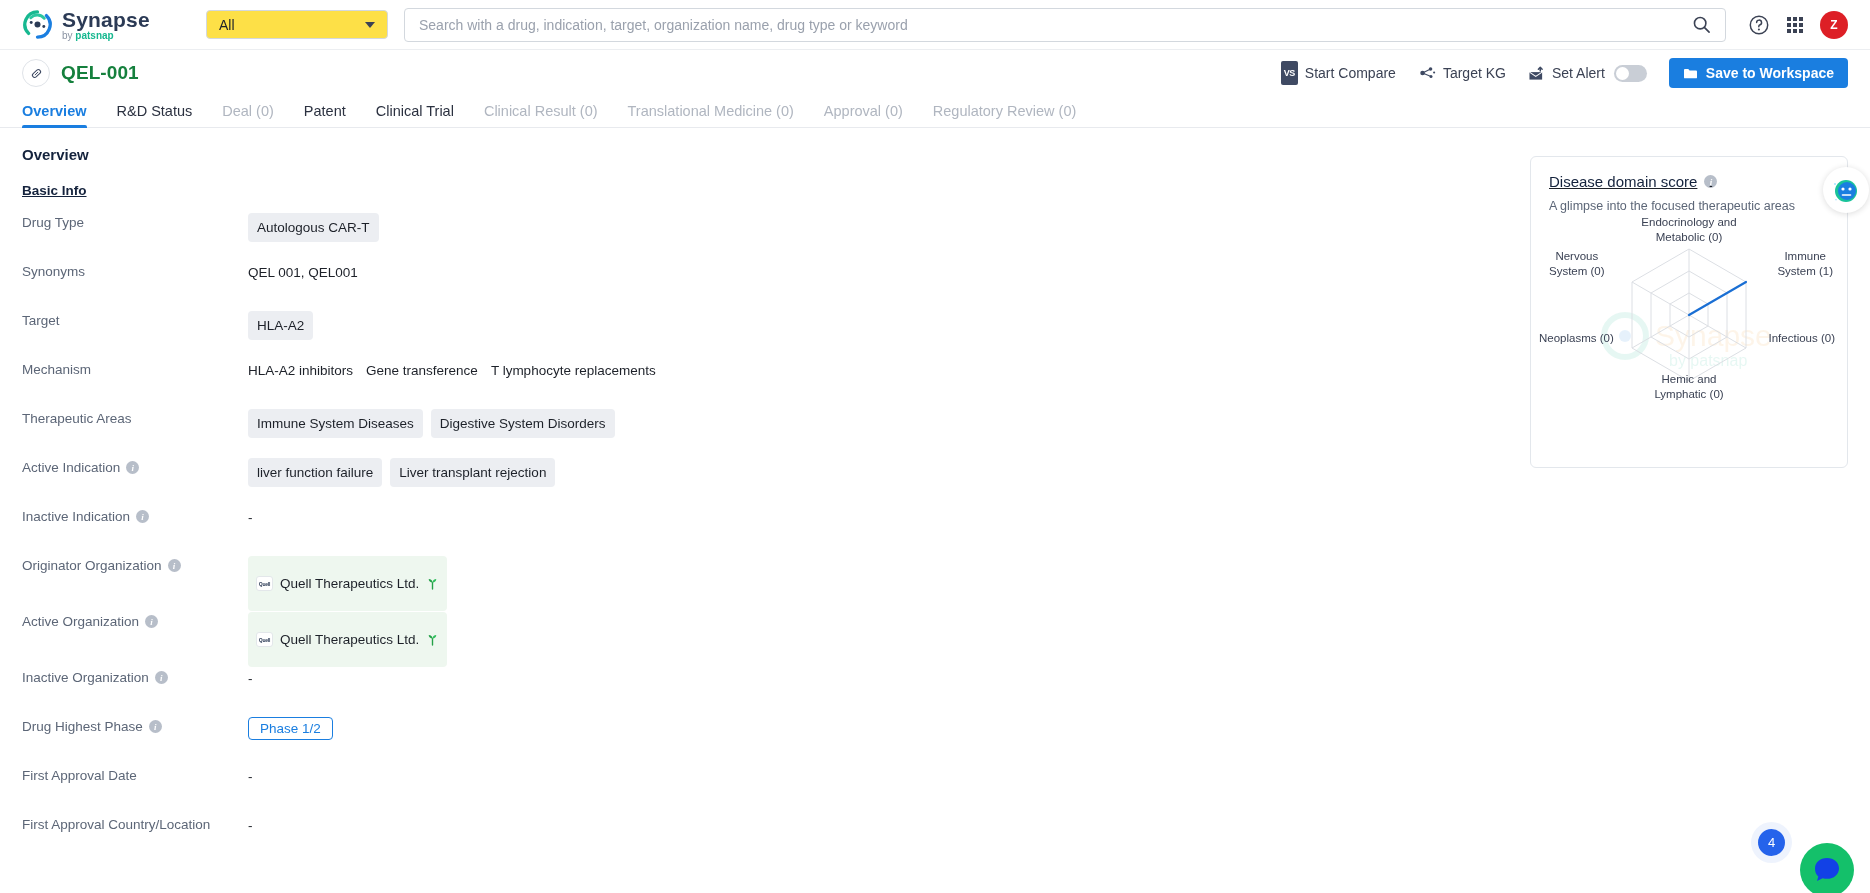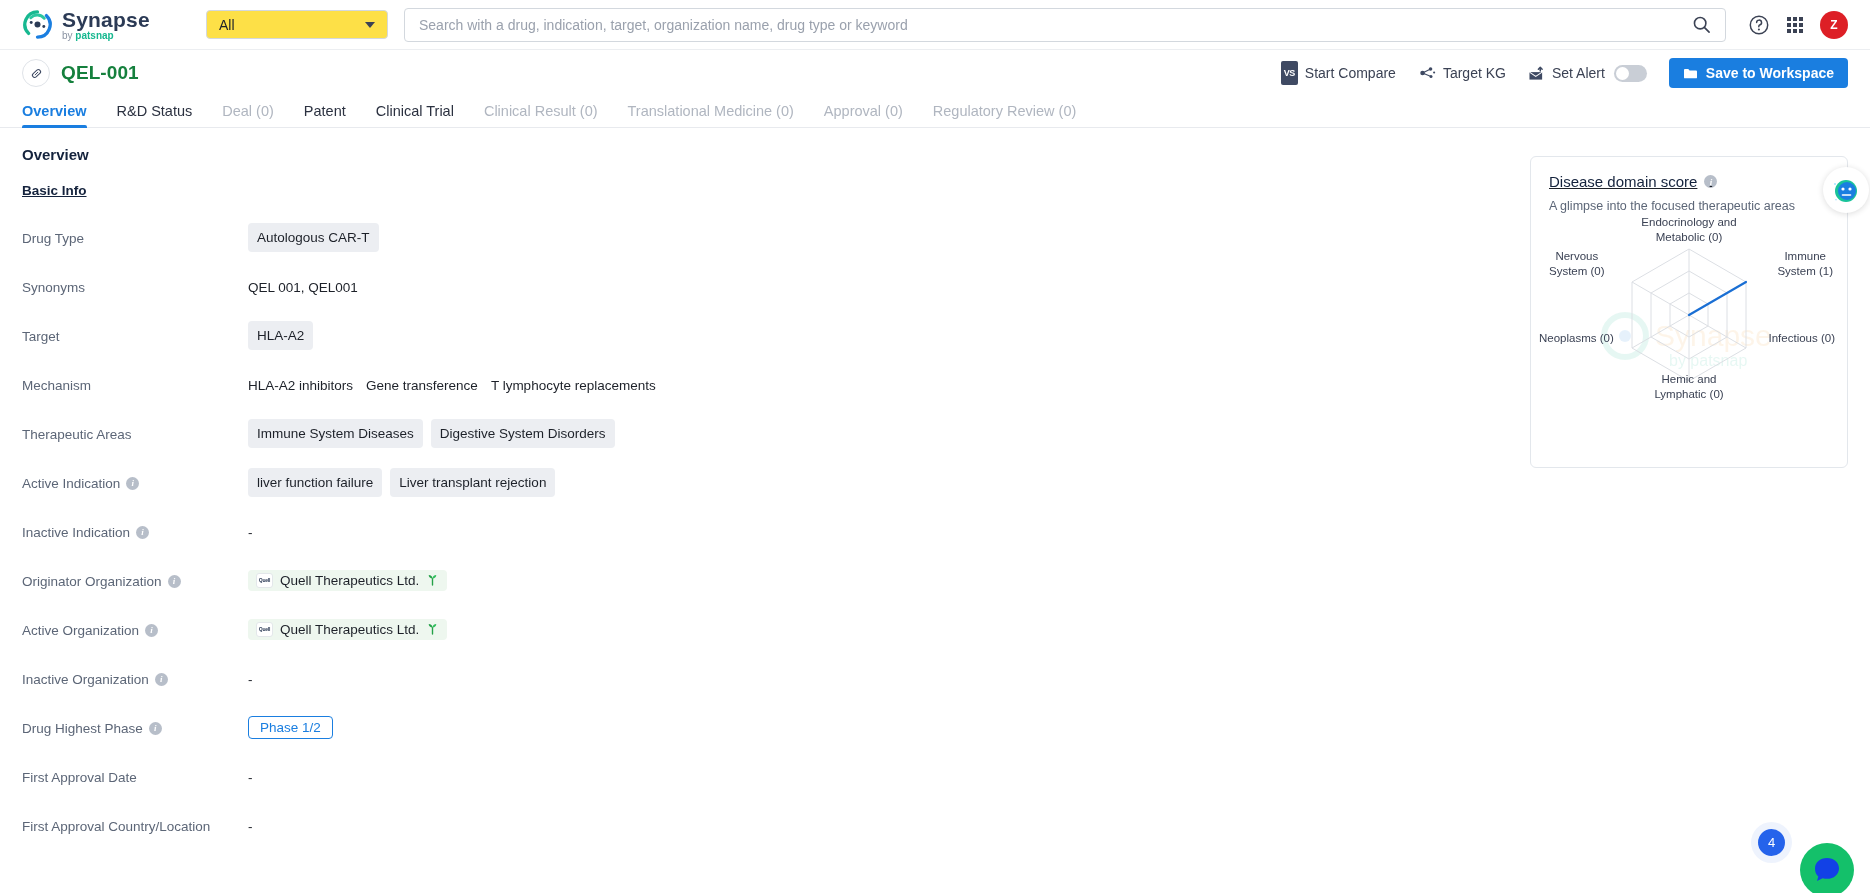--- a/index.html
+++ b/index.html
@@ -109,42 +109,42 @@
     content: ""; position: absolute; left: 0; right: 0; bottom: -1px;
     height: 3px; background: #1a7ee0; border-radius: 2px 2px 0 0;
   }
 
   
   .page { position: relative; padding: 18px 22px 0 22px; height: 765px; }
   .sec-title { font-size: 15px; font-weight: 700; color: #14223c; }
   .sub-title { font-size: 13.5px; font-weight: 700; color: #14223c; margin-top: 20px; text-decoration: underline; }
 
   .rows { margin-top: 14px; }
-  .row { display: flex; align-items: center; min-height: 49px; }
+  .row { display: flex; align-items: flex-start; min-height: 49px; }
   .row-label {
     width: 226px; flex: none; font-size: 13.5px; color: #5c6677;
     display: flex; align-items: center; gap: 6px; padding-top: 3px;
   }
   .info-ico {
     width: 13px; height: 13px; border-radius: 50%; background: #b7bec9;
     color: #fff; font-size: 9px; font-weight: 700; font-style: italic;
     display: inline-flex; align-items: center; justify-content: center; flex: none;
     font-family: "Liberation Serif", serif; cursor: pointer;
   }
   .row-val { display: flex; flex-wrap: wrap; gap: 8px; align-items: center; padding-top: 1px; }
   .chip {
     background: #eceef2; border-radius: 4px; padding: 7px 9px;
     font-size: 13.5px; color: #1d2129; white-space: nowrap; cursor: pointer;
   }
   .plain { font-size: 13.5px; color: #1d2129; padding-top: 3px; }
   .mech { display: flex; gap: 13px; font-size: 13.5px; color: #1d2129; padding-top: 3px; flex-wrap: wrap; }
   .mech span { cursor: pointer; }
   .dash { font-size: 13.5px; color: #1d2129; padding-top: 3px; }
   .org-chip {
-    background: #eef7ef; border-radius: 4px; padding: 3px 8px;
+    background: #eef7ef; border-radius: 4px; padding: 20px 8px;
     display: flex; align-items: center; gap: 7px; font-size: 13.5px; color: #1d2129;
     white-space: nowrap; cursor: pointer;
   }
   .org-logo {
     width: 17px; height: 15px; border-radius: 3px; background: #fff;
     border: 1px solid #e3e7ea; display: flex; align-items: center; justify-content: center;
     font-size: 5px; font-weight: 700; color: #2b3a55; letter-spacing: -.2px; flex: none;
   }
   .sprout { width: 13px; height: 12px; flex: none; }
   .phase-chip {

